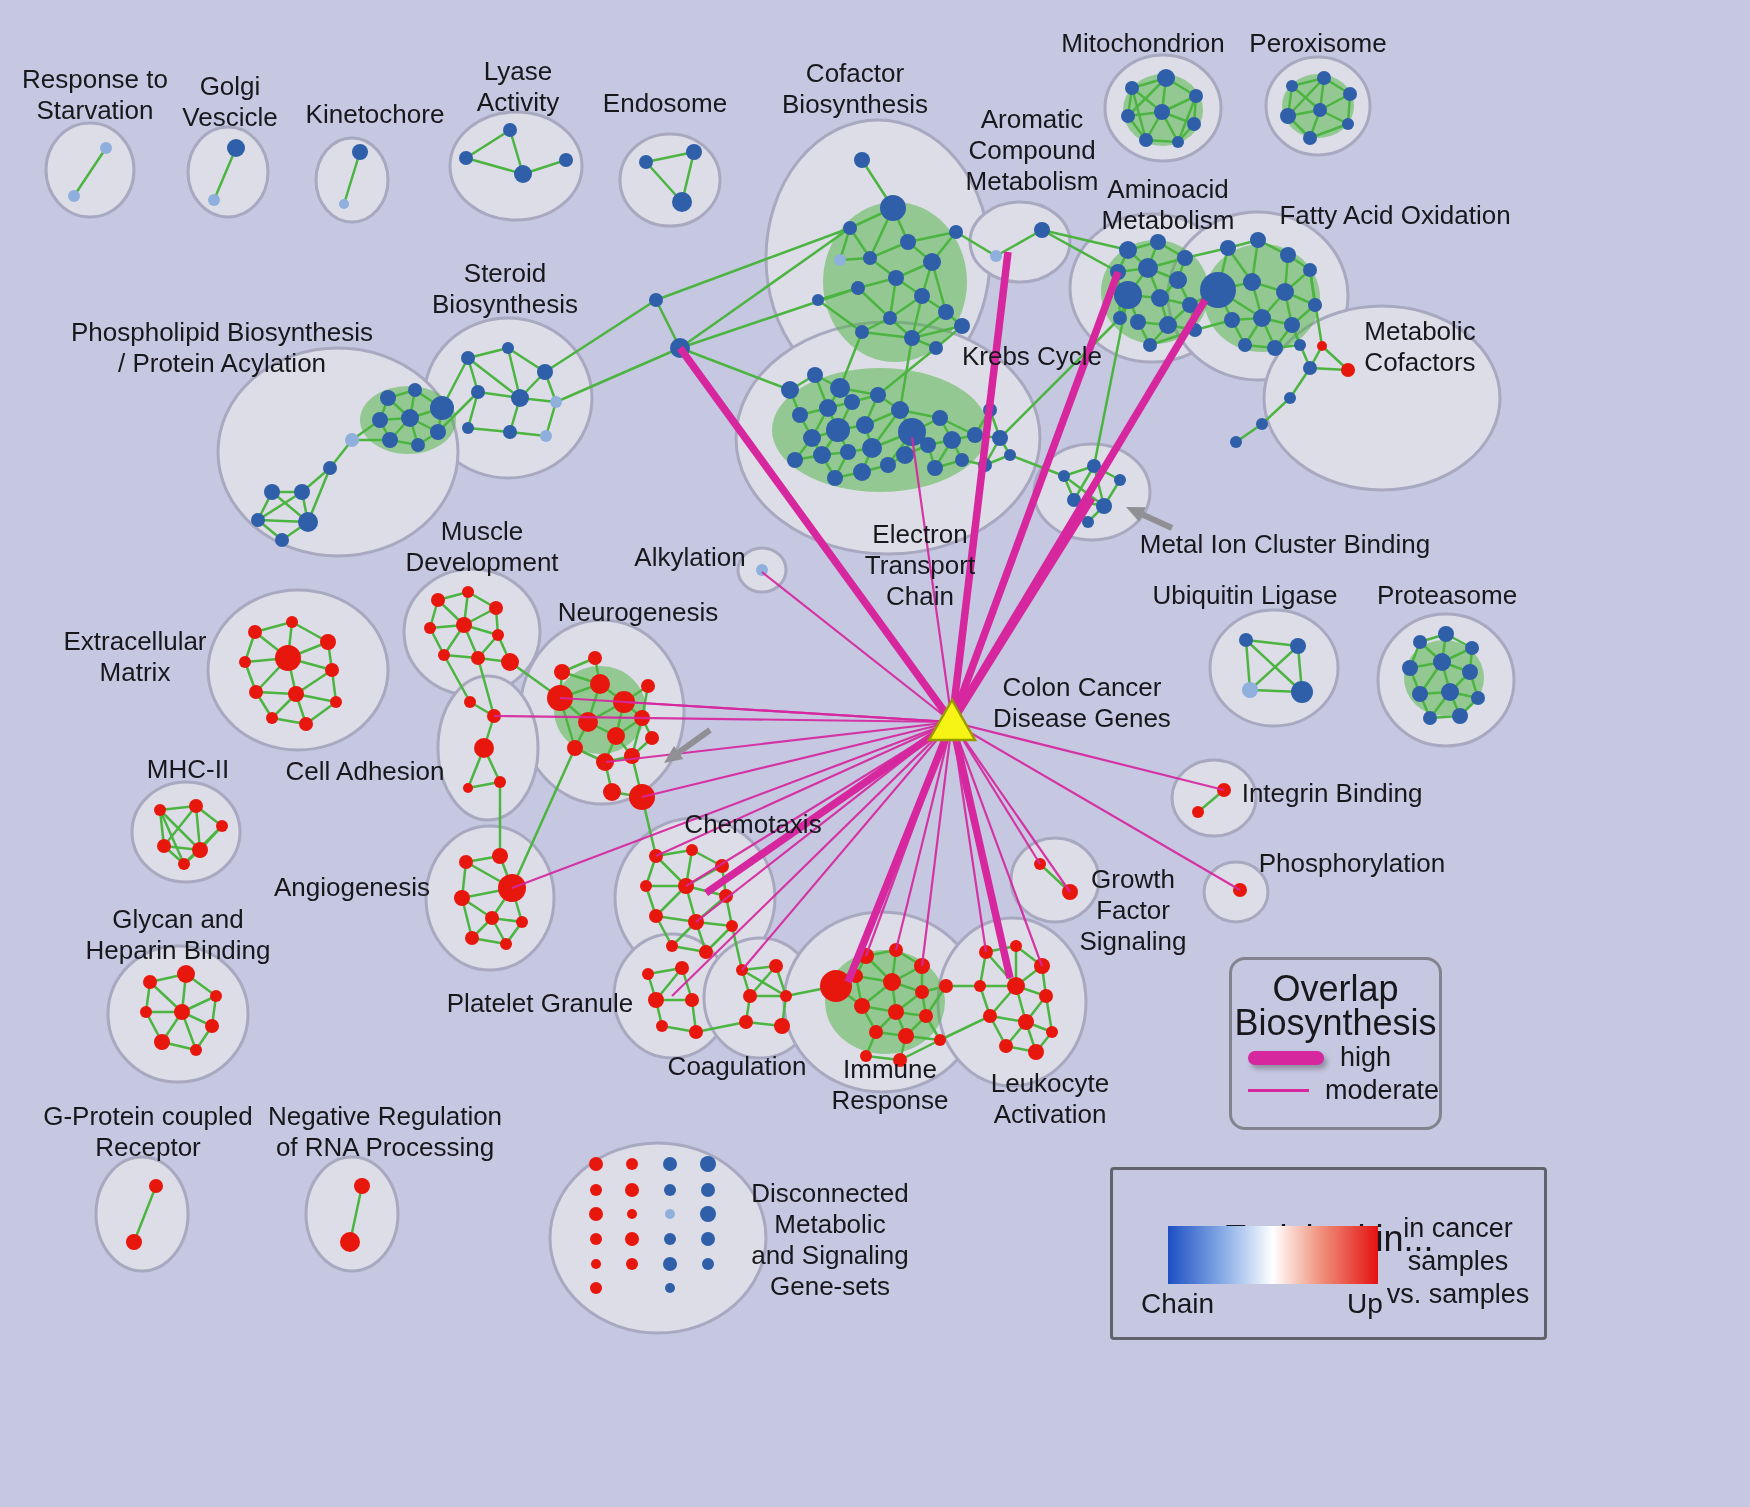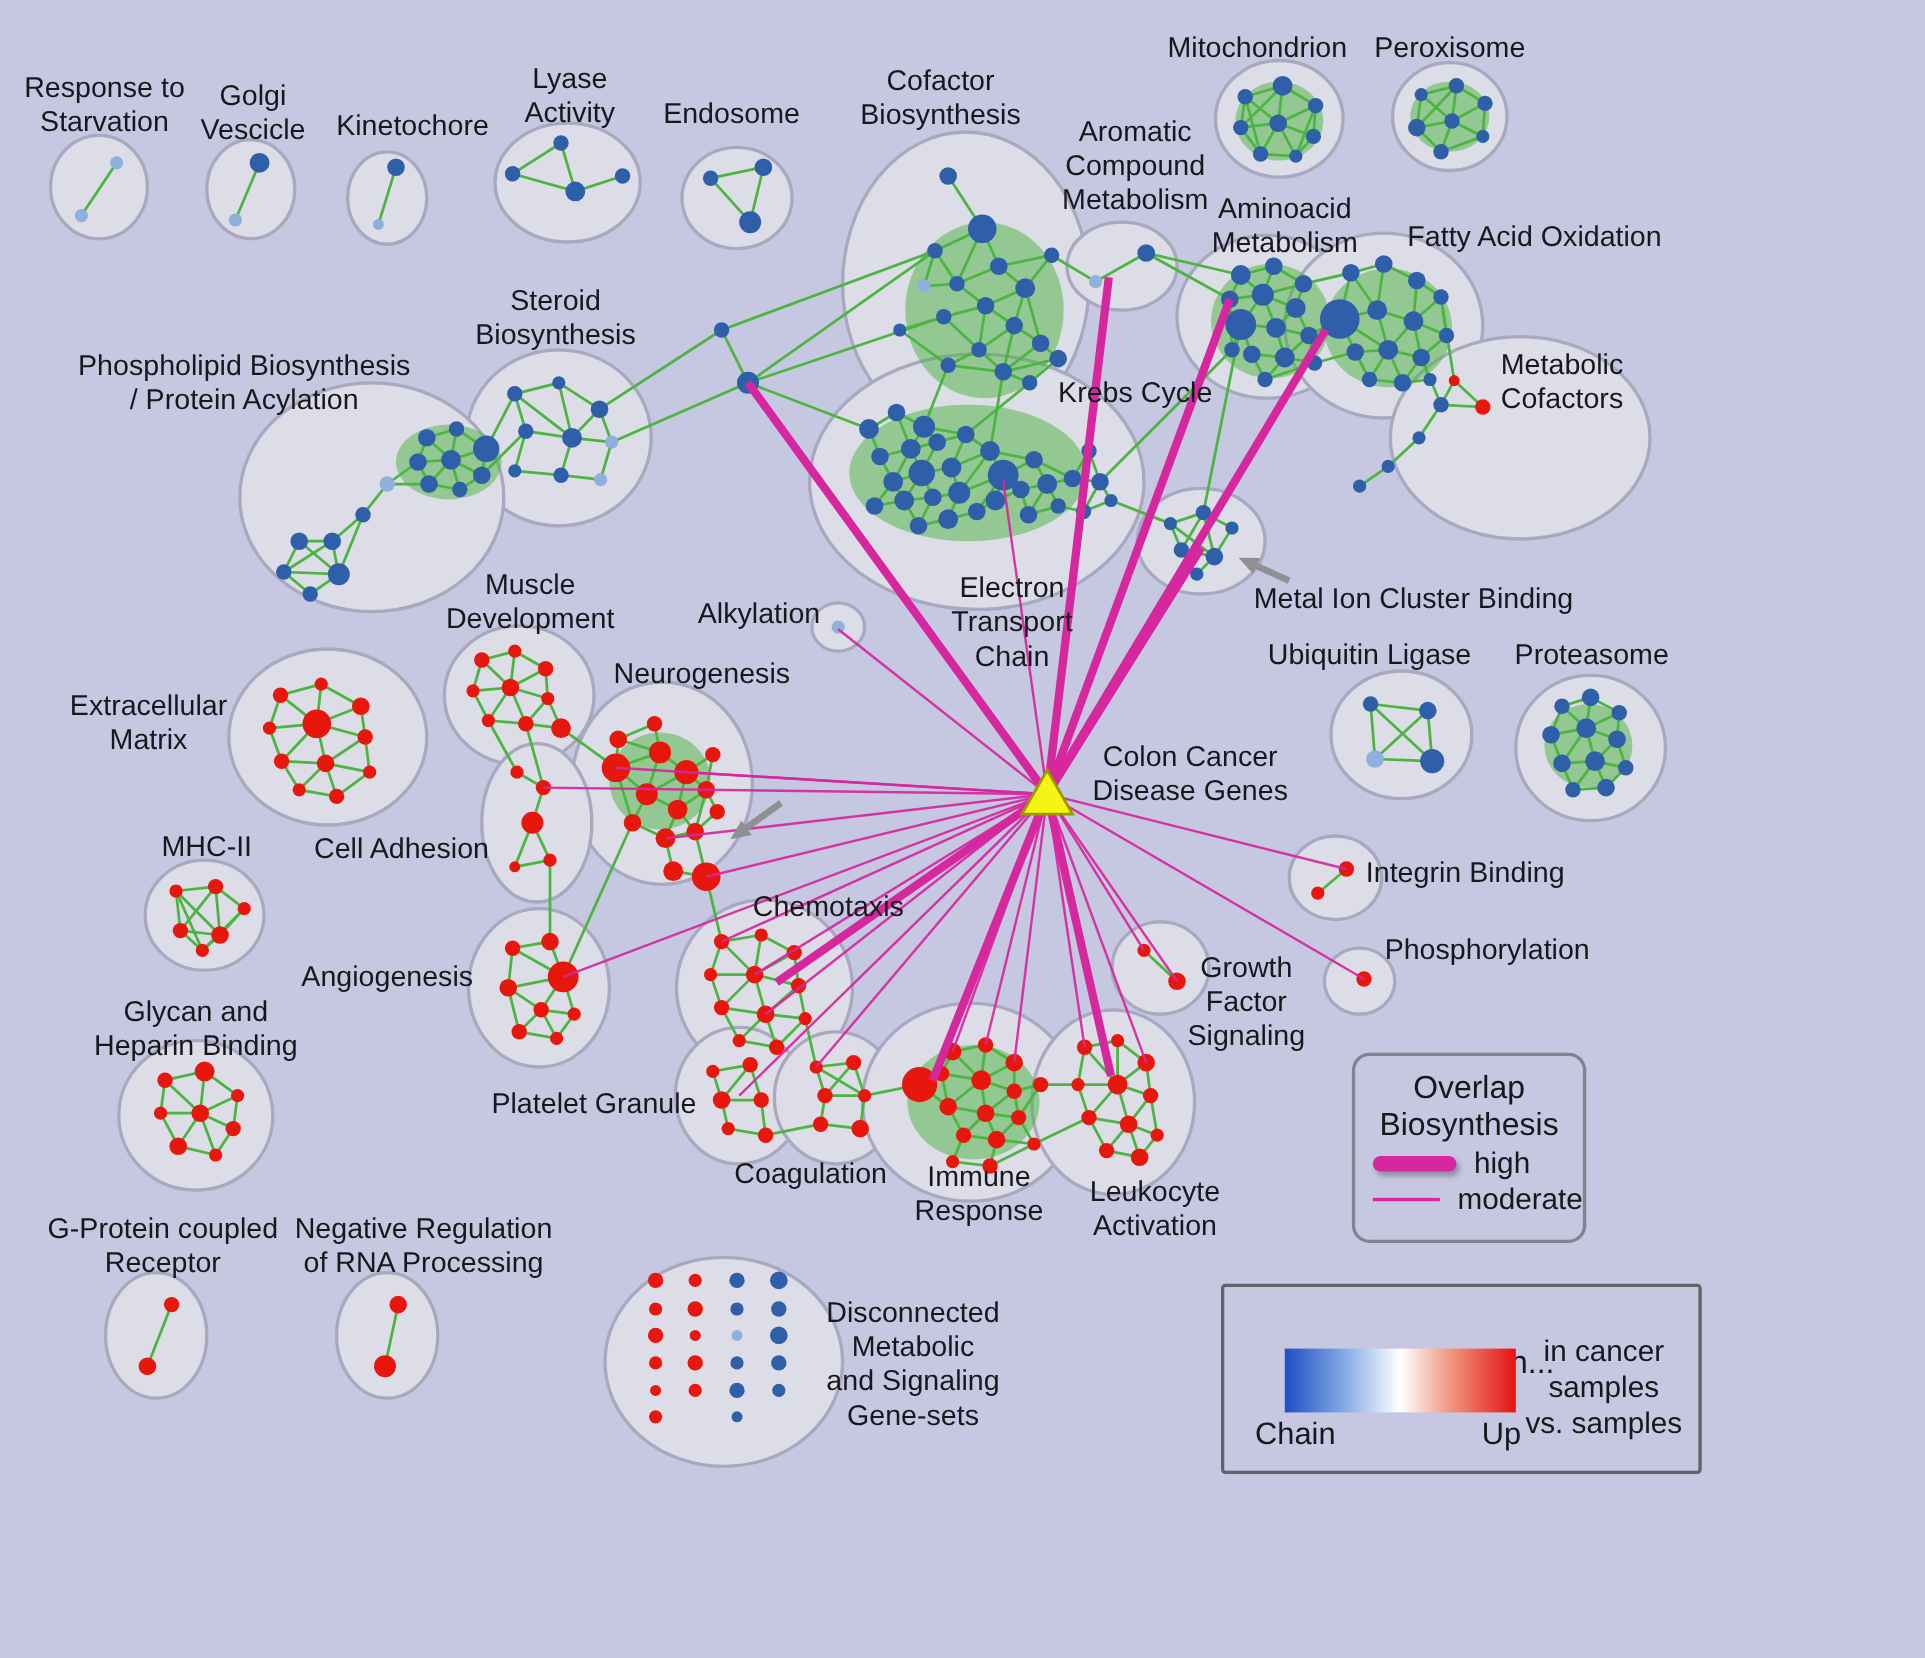--- a/index.html
+++ b/index.html
@@ -1,21 +1,21 @@
 <!DOCTYPE html>
 <html style="--bg: #c6c7e1; --magenta: #d6279f;"><head>
 <meta charset="utf-8">
 <style>
   html,body{margin:0;padding:0;background:#ffffff;}
   .stage{position:relative;width:1750px;height:1507px;background:var(--bg,#c6c7e1);
          font-family:"Liberation Sans",sans-serif;overflow:hidden;}
   #diagram{position:absolute;left:0;top:0;}
   .legend{position:absolute;box-sizing:border-box;border:3px solid #83838f;border-radius:16px;color:#17171c;}
   .legend-overlap{left:1229px;top:957px;width:213px;height:173px;}
-  .legend-title{text-align:center;font-size:29px;line-height:34px;padding-top:12px;}
+  .legend-title{text-align:center;font-size:36px;line-height:34px;padding-top:12px;}
   .legend-row{display:flex;align-items:center;margin:2px 0 0 16px;}
   .legend-row .legend-label{font-size:27px;margin-left:16px;}
   .swatch{display:inline-block;}
   .swatch.thick{width:76px;height:14px;border-radius:7px;background:var(--magenta,#d6279f);
                 box-shadow:3px 4px 5px rgba(40,40,40,.35);}
   .swatch.thin{width:76px;height:3px;background:var(--magenta,#d6279f);}
   .legend-enrich{left:1110px;top:1167px;width:437px;height:173px;border-color:#62626d;border-radius:4px;}
   .legend-enrich .legend-title{padding-top:8px;margin-top:44px;}
   .gradbar{position:absolute;left:55px;top:56px;width:210px;height:58px;
            background:linear-gradient(90deg,#1d4fc3 0%,#8fb2e8 28%,#ffffff 50%,#f0957f 72%,#e41212 100%);}

